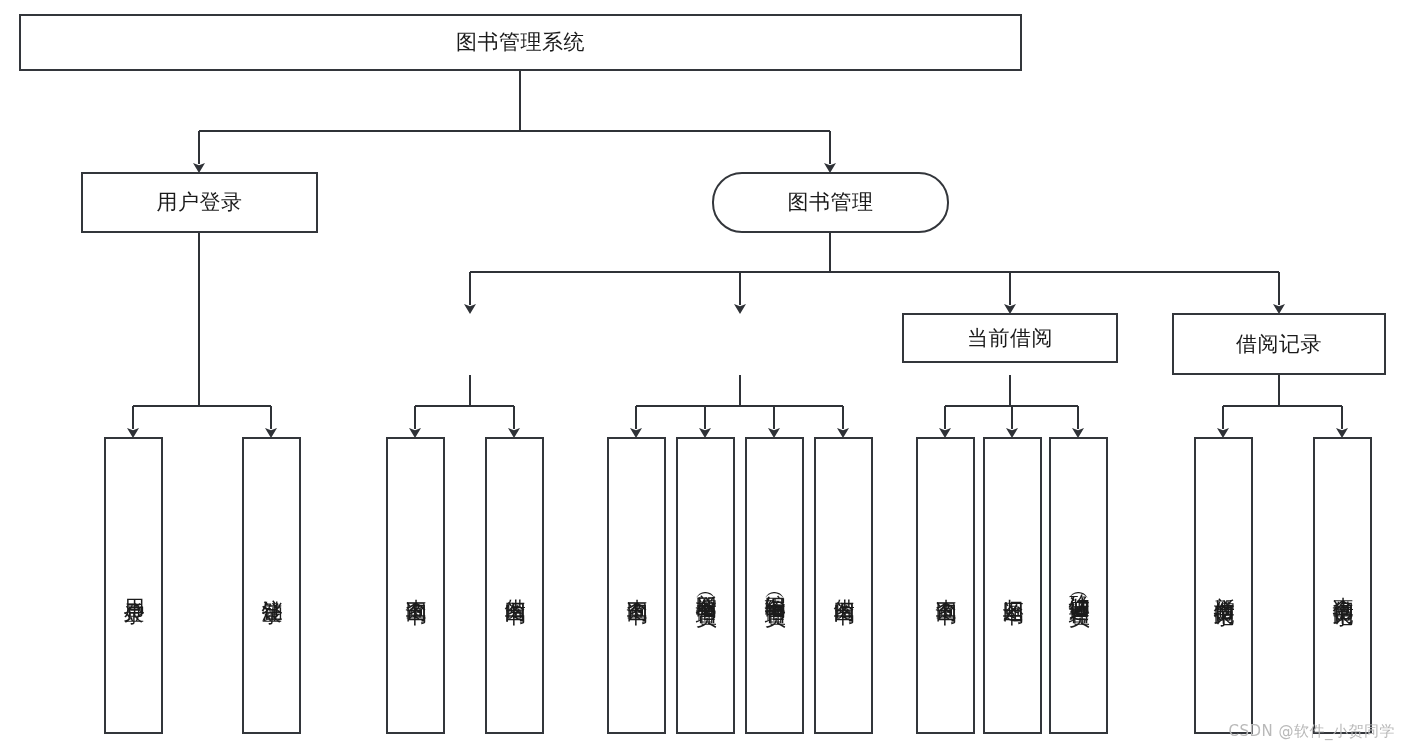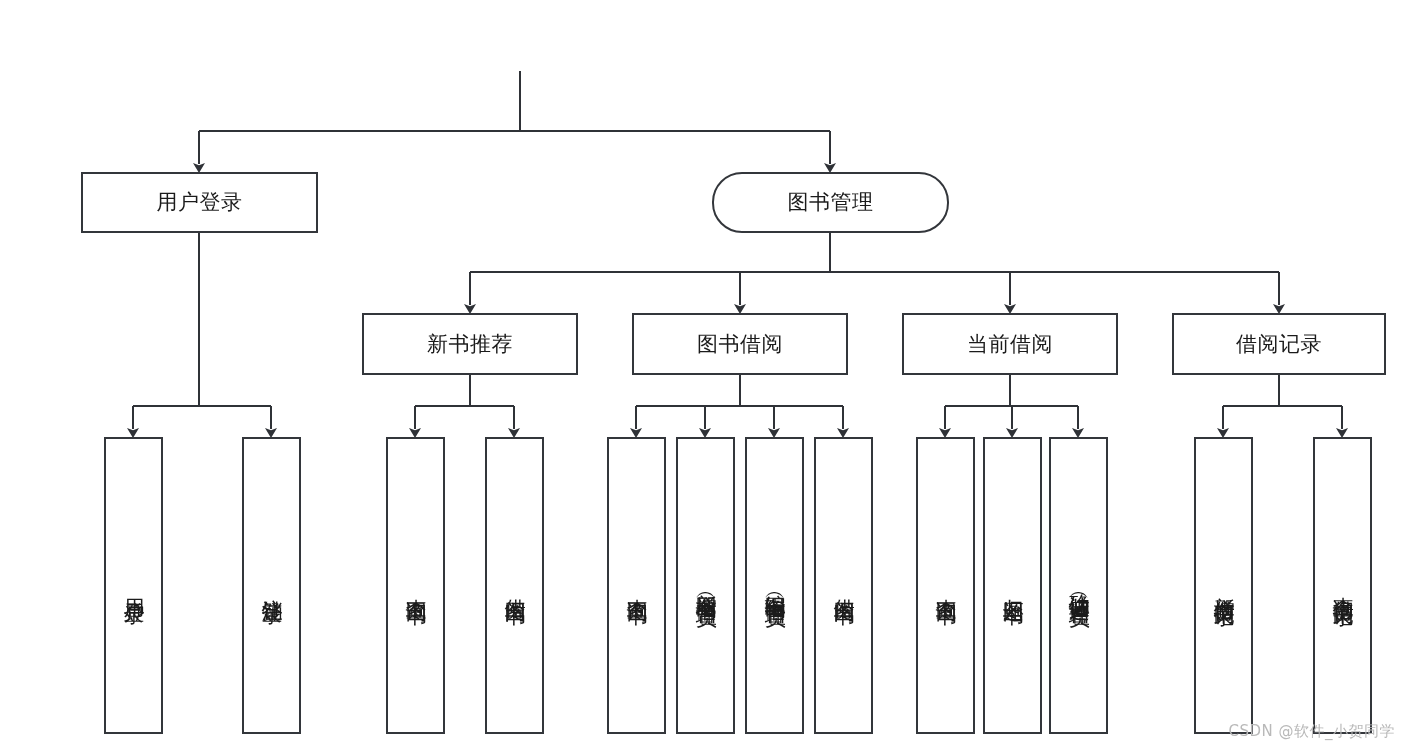--- a/index.html
+++ b/index.html
@@ -106,35 +106,32 @@
       <path d="M1012,406 L1012,429" marker-end="url(#arrow)"></path>
       <path d="M1078,406 L1078,429" marker-end="url(#arrow)"></path>
 
       <path d="M1279,375 L1279,406"></path>
       <path d="M1223,406 L1342,406"></path>
       <path d="M1223,406 L1223,429" marker-end="url(#arrow)"></path>
       <path d="M1342,406 L1342,429" marker-end="url(#arrow)"></path>
     </g>
   </svg>
 
+  <div class="node" style="left:19px;top:14px;width:1003px;height:57px;">
+    <span class="label">图书管理系统</span>
+  </div>
 
   <div class="node" style="left:81px;top:172px;width:237px;height:61px;">
     <span class="label">用户登录</span>
   </div>
   <div class="node" style="left:712px;top:172px;width:237px;height:61px;border-radius:30px;">
     <span class="label">图书管理</span>
   </div>
 
-  <div class="node" style="left:362px;top:313px;width:216px;height:62px;">
-    <span class="label">新书推荐</span>
-  </div>
-  <div class="node" style="left:632px;top:313px;width:216px;height:62px;">
-    <span class="label">图书借阅</span>
-  </div>
-  <div class="node" style="left:902px;top:313px;width:216px;height:62px;">
+  <div class="node" style="left:902px;top:313px;width:216px;height:50px;">
     <span class="label">当前借阅</span>
   </div>
   <div class="node" style="left:1172px;top:313px;width:214px;height:62px;font-family:Liberation Serif, serif;">
     <span class="label">借阅记录</span>
   </div>
 
   <div class="node vertical" style="left:104px;top:437px;width:59px;height:297px;">
     <span class="label">用户登录</span>
   </div>
   <div class="node vertical" style="left:242px;top:437px;width:59px;height:297px;">

